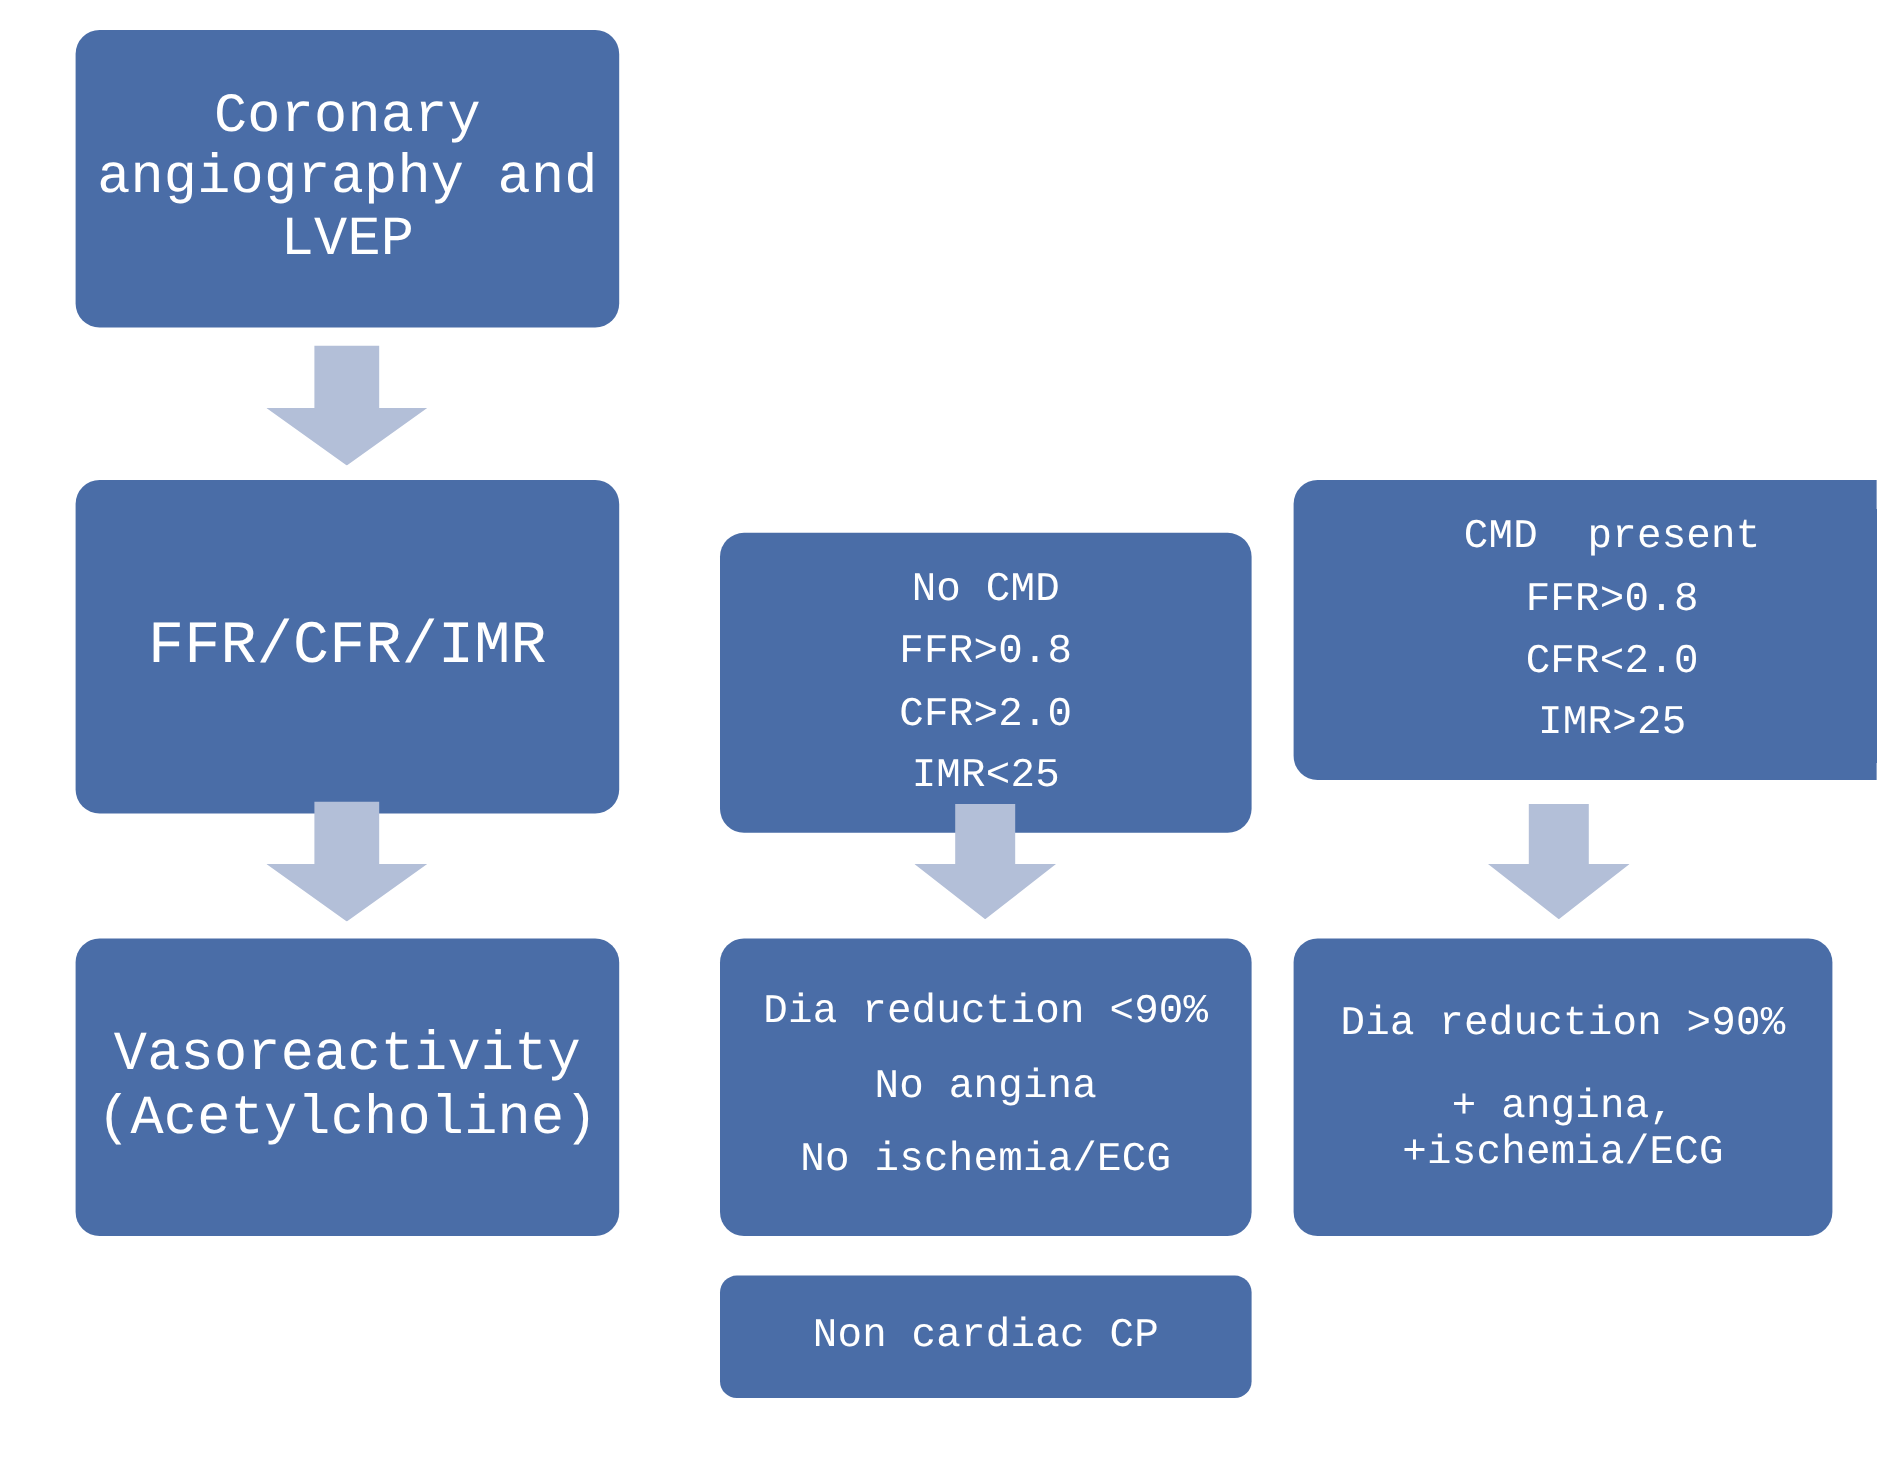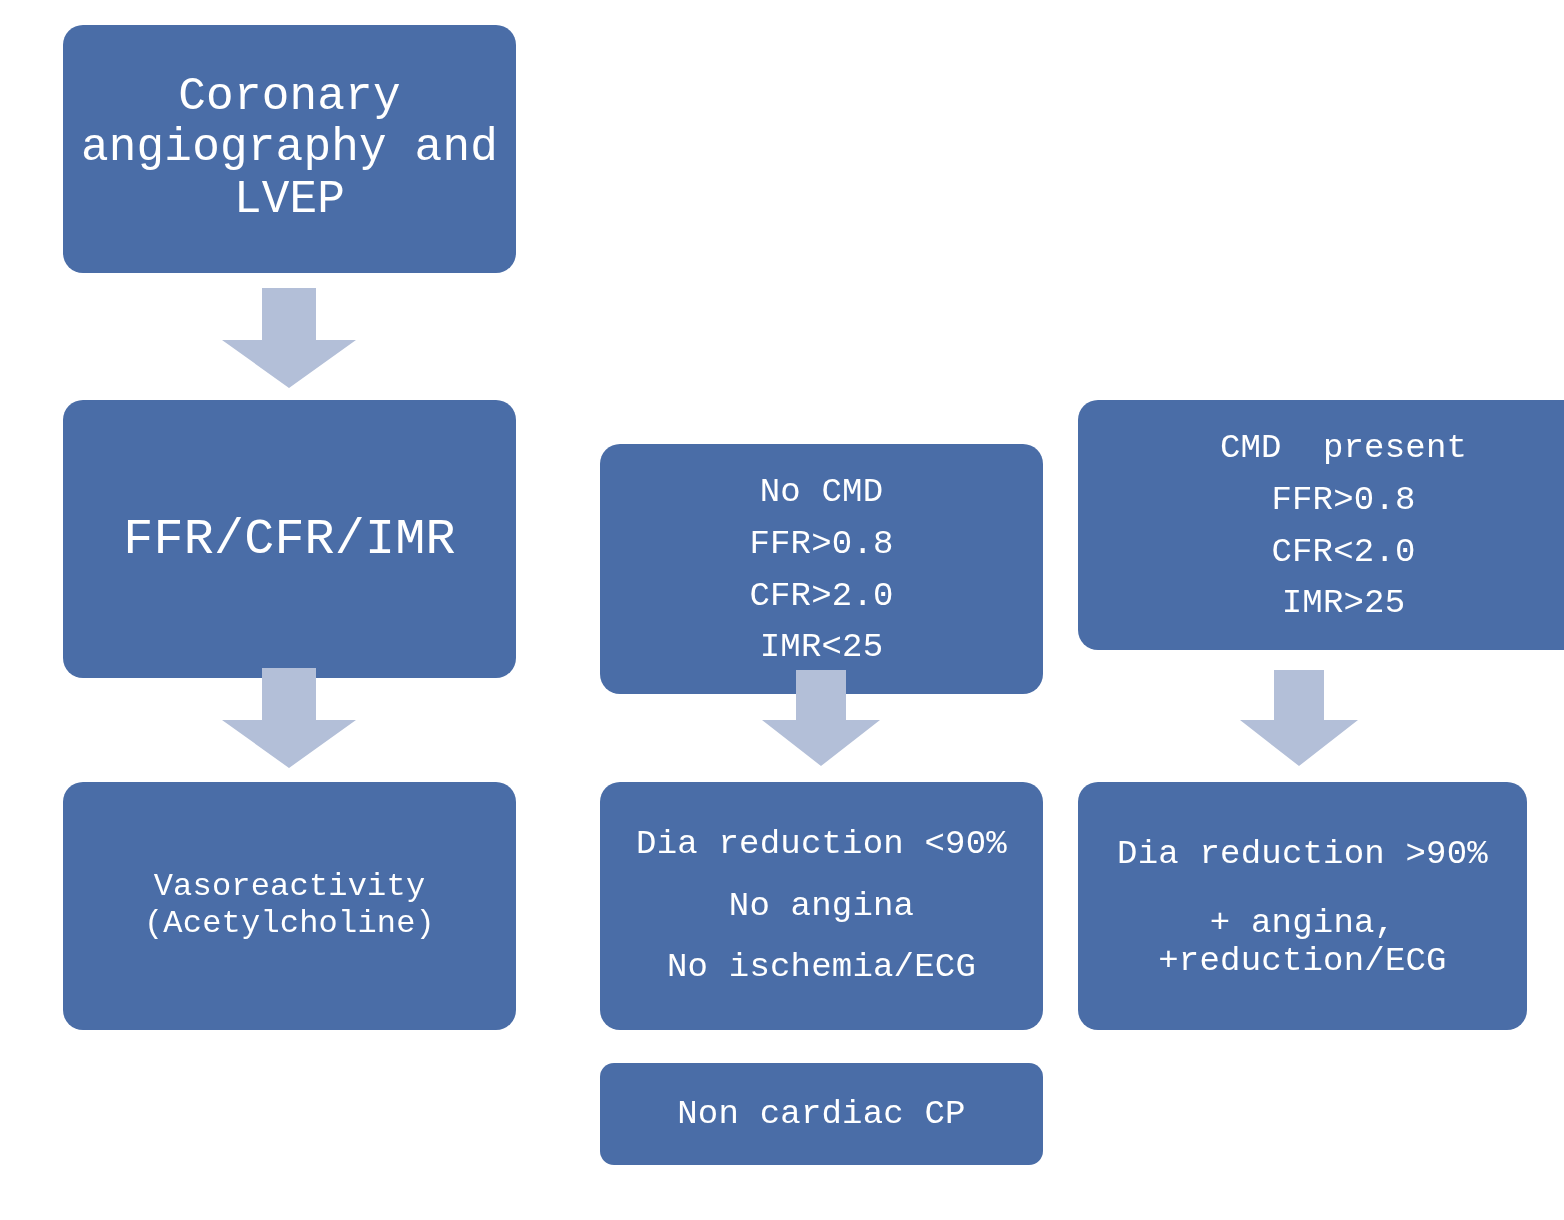--- a/index.html
+++ b/index.html
@@ -45,21 +45,21 @@
     left: 63px;  top: 25px;  width: 453px;  height: 248px;
     font-size: 46px;
     line-height: 1.12;
   }
   #node-physiology {
     left: 63px;  top: 400px; width: 453px;  height: 278px;
     font-size: 50px;
   }
   #node-vasoreactivity {
     left: 63px;  top: 782px; width: 453px;  height: 248px;
-    font-size: 32px;
+    font-size: 46px;
     line-height: 1.15;
   }
 
   
   #node-no-cmd {
     left: 600px; top: 400px; width: 443px;  height: 250px;
     font-size: 34px;
     justify-content: space-evenly;
     padding: 16px 14px 14px;
     margin-top: 44px;
@@ -175,17 +175,17 @@
   <div class="arrow" id="arrow-cmd-to-findings">
     <svg width="118" height="96" viewBox="0 0 118 96" aria-hidden="true">
       <polygon points="34,0 84,0 84,50 118,50 59,96 0,50 34,50" fill="#b3bfd8"></polygon>
     </svg>
   </div>
 
   <div class="node" id="node-cmd-findings">
     <span class="line">Dia reduction &gt;90%</span>
     <span class="gap"></span>
     <span class="line tight">+ angina,</span>
-    <span class="line tight">+reduction/ECG</span>
+    <span class="line tight">+ischemia/ECG</span>
   </div>
 
 
 </div>
 
 </body></html>

